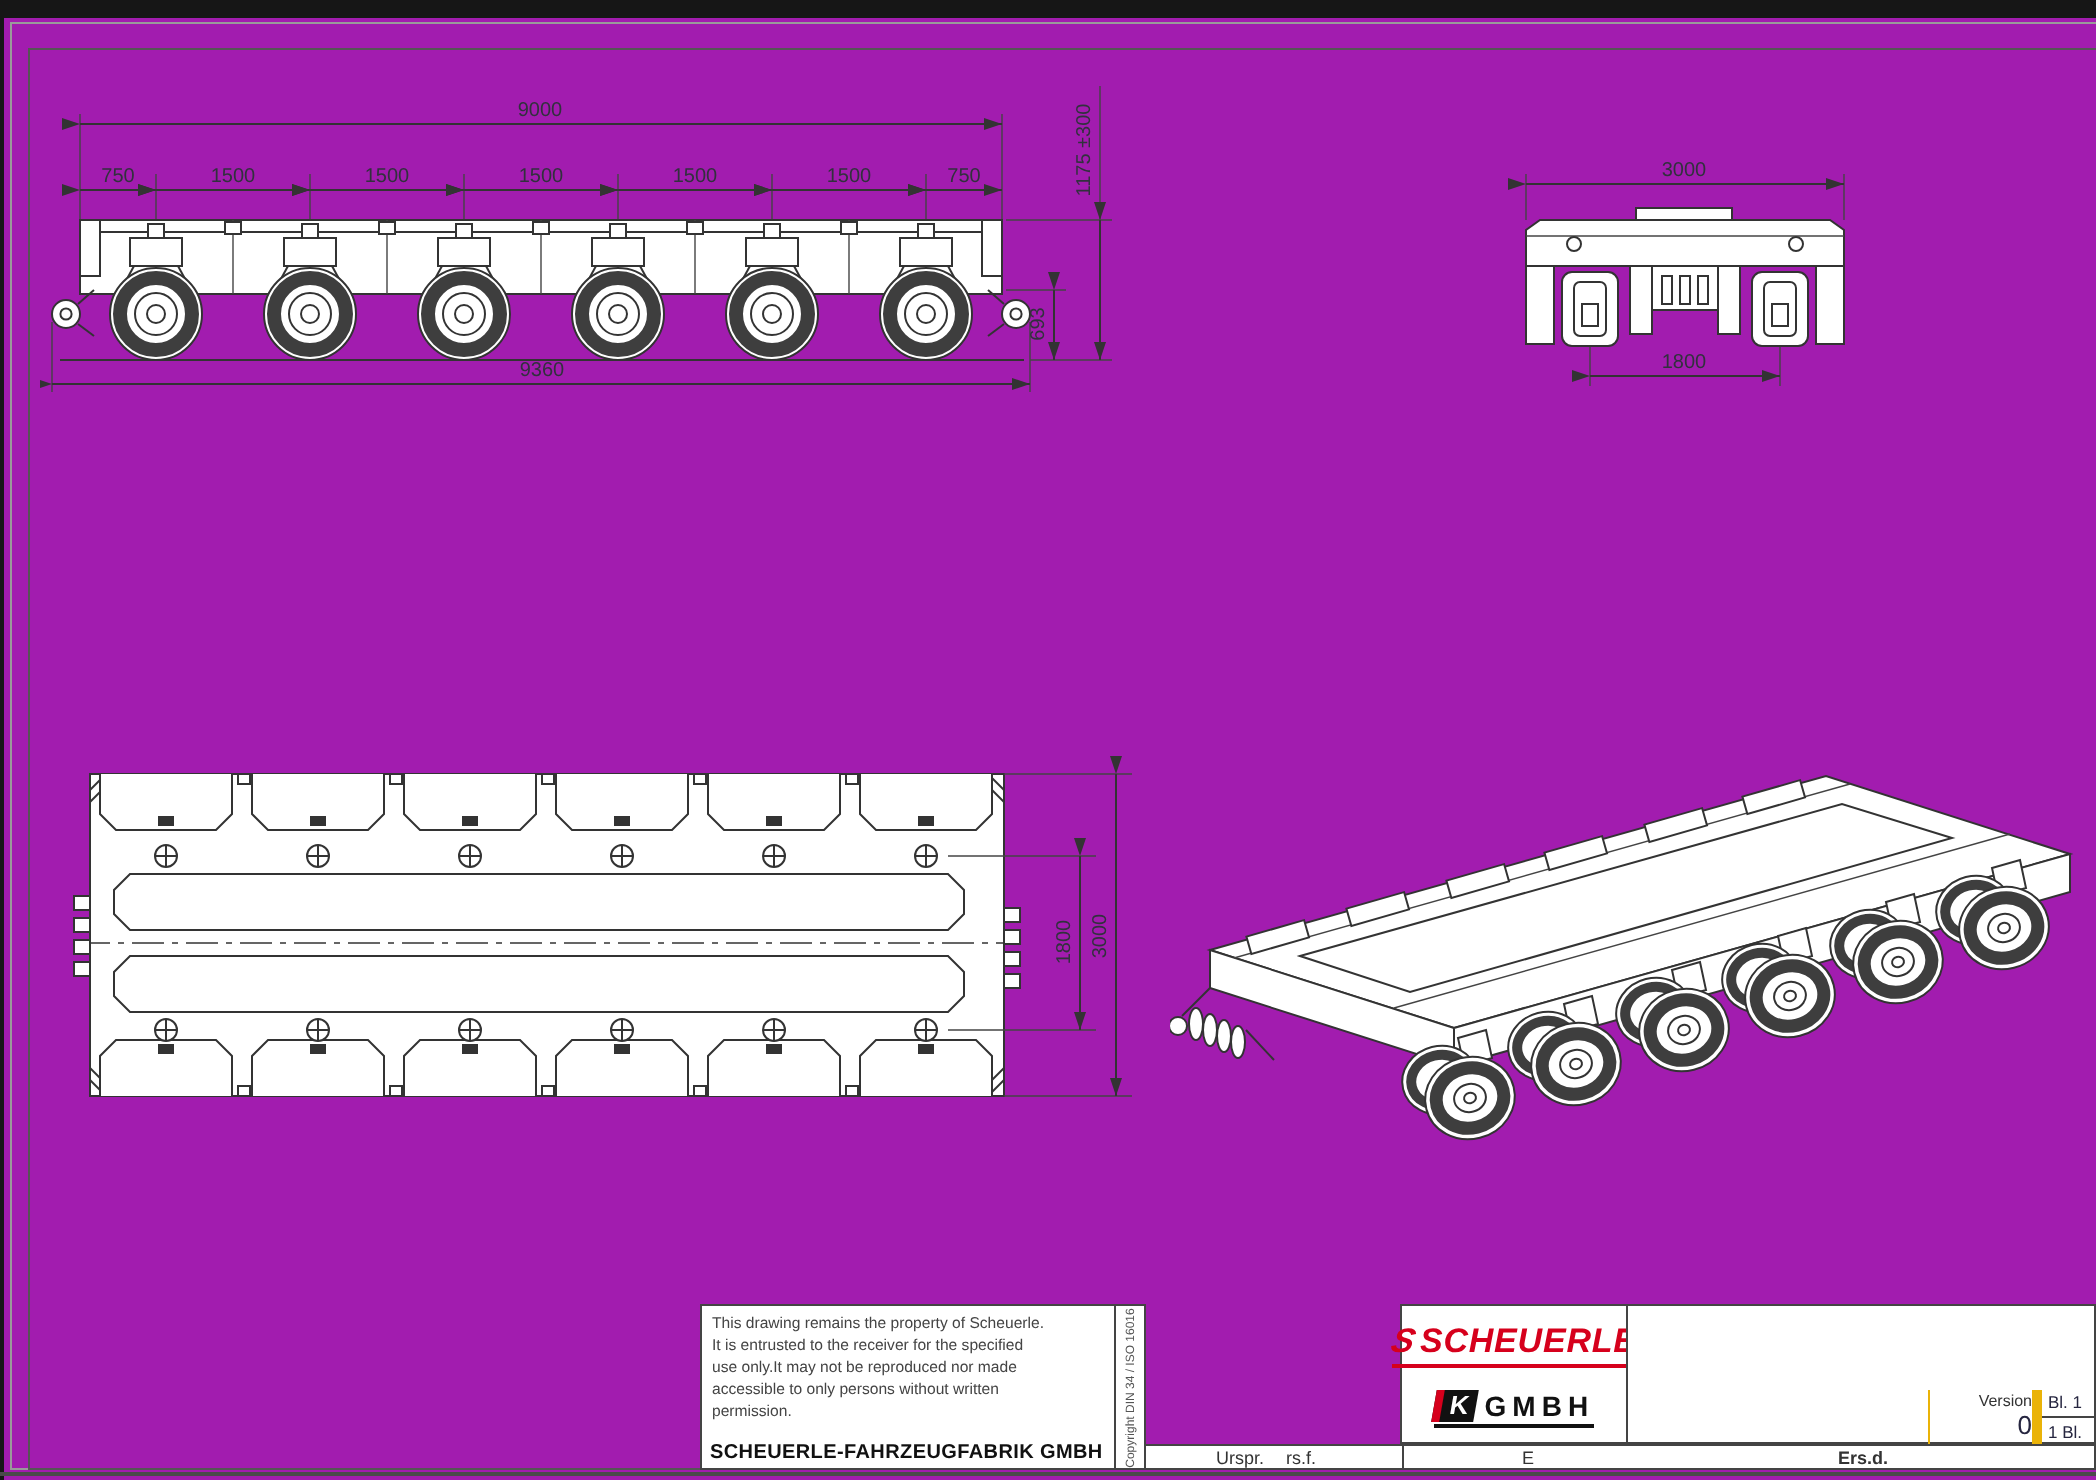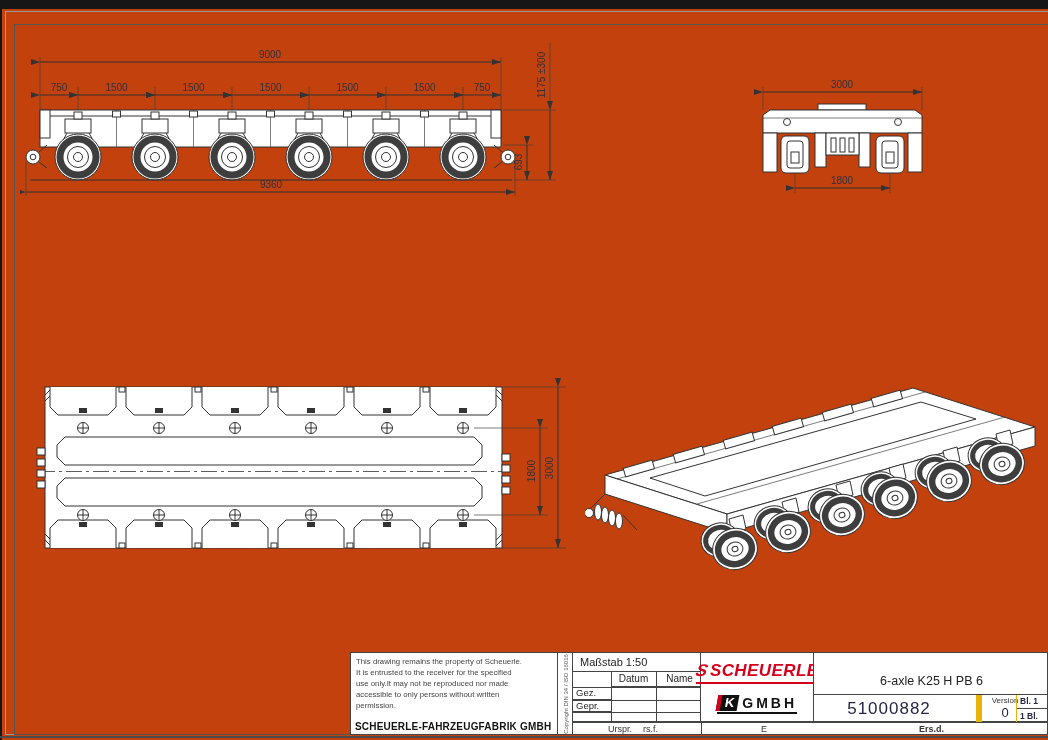--- a/index.html
+++ b/index.html
@@ -1,16 +1,16 @@
 <!DOCTYPE html>
 <html><head>
 <meta charset="utf-8">
 <style>
   html,body{margin:0;padding:0;background:#e8e8e8;}
-  #stage{position:relative;width:1048px;height:740px;background:#c2410c;overflow:hidden;
+  #stage{position:relative;width:1048px;height:740px;background:#a21caf;overflow:hidden;
          font-family:"Liberation Sans",sans-serif;}
   .abs{position:absolute;}
   
   #top-bar{left:0;top:0;width:1048px;height:9px;background:#161616;}
   #left-edge{left:0;top:0;width:2px;height:740px;background:#161616;}
   #bottom-edge{left:0;top:736px;width:1048px;height:2px;background:#4a4a4a;}
   #outer-border{left:5px;top:11px;width:1060px;height:724px;border:1px solid #9a9a9a;box-sizing:border-box;}
   #inner-frame{left:14px;top:24px;width:1060px;height:711px;border:1px solid #555;box-sizing:border-box;}
   
   svg .ln{stroke:#333;stroke-width:1;fill:none;}
@@ -43,24 +43,24 @@
   .sch-icon{color:#d6001c;font-weight:900;font-style:italic;font-size:17px;transform:skewX(-14deg);line-height:15px;}
   .sch-text{color:#d6001c;font-weight:700;font-style:italic;font-size:17px;letter-spacing:.4px;}
   .kam-row{display:flex;align-items:center;gap:4px;border-bottom:2px solid #111;padding-bottom:1px;}
   .kam-icon{background:#111;color:#fff;font-weight:900;font-size:13px;padding:1px 4px;transform:skewX(-10deg);
             border-left:4px solid #d6001c;line-height:14px;}
   .kam-text{color:#111;font-weight:900;font-size:14px;letter-spacing:3px;}
   #title-area{left:813px;top:652px;width:235px;height:70px;border-left:1px solid #444;}
   #title-de{left:0;top:0;width:235px;height:14px;font-size:12.5px;color:#222;text-align:center;line-height:14px;border-bottom:1px solid #444;}
   #title-en{left:0;top:14px;width:235px;height:28px;font-size:12.5px;color:#222;display:flex;align-items:center;justify-content:center;border-bottom:1px solid #444;}
   #num-cell{left:0;top:42px;width:150px;height:28px;font-size:17px;color:#262640;display:flex;align-items:center;justify-content:center;letter-spacing:1px;}
-  #version-cell{left:162px;top:42px;width:52px;height:28px;border-left:6px solid #eab308;text-align:center;}
+  #version-cell{left:150px;top:42px;width:52px;height:28px;border-left:1px solid #eab308;text-align:right;}
   #version-cell .vl{font-size:8px;color:#333;line-height:9px;padding-top:1px;}
   #version-cell .vv{font-size:13px;color:#262640;line-height:16px;}
-  #bl-cell{left:202px;top:42px;width:33px;height:28px;border-left:1px solid #eab308;font-weight:bold;}
+  #bl-cell{left:202px;top:42px;width:33px;height:28px;border-left:5px solid #eab308;}
   #bl-cell .b1{height:13px;border-bottom:1px solid #444;font-size:8.5px;color:#262640;padding-left:3px;line-height:13px;}
   #bl-cell .b2{height:14px;font-size:8.5px;color:#262640;padding-left:3px;line-height:14px;}
   #bottom-band{left:572px;top:722px;width:476px;height:13px;border-top:1px solid #444;font-size:9px;color:#333;}
   #bottom-band span{position:absolute;top:1px;padding-left:30px;}
 </style>
 </head>
 <body>
 
 <div id="stage">
   <div class="abs" id="outer-border"></div>
@@ -533,47 +533,33 @@
     <div class="ll">use only.It may not be reproduced nor made</div>
     <div class="ll">accessible to only persons without written</div>
     <div class="ll">permission.</div>
     <div class="company">SCHEUERLE-FAHRZEUGFABRIK GMBH</div>
   </div>
 
   <div class="tb" id="copyright-strip">
     <span>Copyright DIN 34 / ISO 16016</span>
   </div>
 
-  <div class="tb" id="scale-table">
-    <div class="cell row1">Maßstab 1:50</div>
-    <div class="cell hdr" style="left:38px;width:45px;">Datum</div>
-    <div class="cell hdr" style="left:84px;width:45px;">Name</div>
-    <div class="cell r" style="top:34px;height:13px;line-height:12px;">Gez.</div>
-    <div class="cell r" style="top:47px;height:12px;line-height:11px;">Gepr.</div>
-    <div class="vline" style="left:38px;top:19px;height:51px;"></div>
-    <div class="vline" style="left:83px;top:19px;height:51px;"></div>
-    <div class="hline" style="left:0;top:34px;width:129px;"></div>
-    <div class="hline" style="left:0;top:47px;width:129px;"></div>
-    <div class="hline" style="left:0;top:59px;width:129px;"></div>
-  </div>
 
   <div class="tb" id="logo-cell">
     <div class="sch-row">
       <span class="sch-icon">S</span>
       <span class="sch-text">SCHEUERLE</span>
     </div>
     <div class="kam-row">
       <span class="kam-icon">K</span>
       <span class="kam-text">GMBH</span>
     </div>
   </div>
 
   <div class="tb" id="title-area">
-    <div class="cell" id="title-en">6-axle K25 H PB 6</div>
-    <div class="cell" id="num-cell">51000882</div>
     <div class="cell" id="version-cell">
       <div class="vl">Version</div>
       <div class="vv">0</div>
     </div>
     <div class="cell" id="bl-cell">
       <div class="b1">Bl. 1</div>
       <div class="b2">1 Bl.</div>
     </div>
   </div>
 

